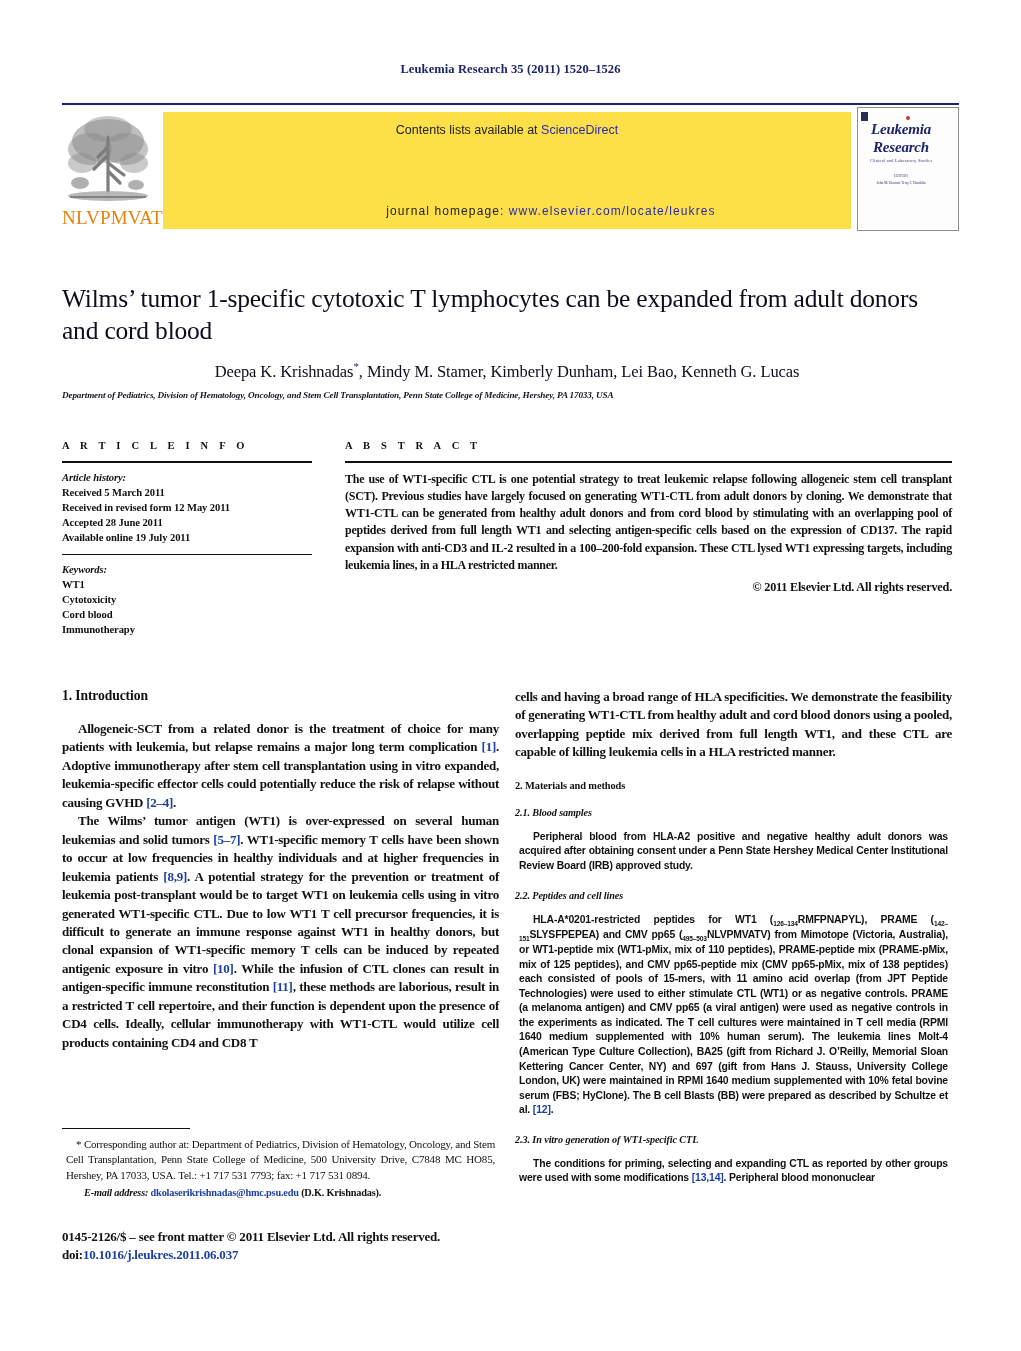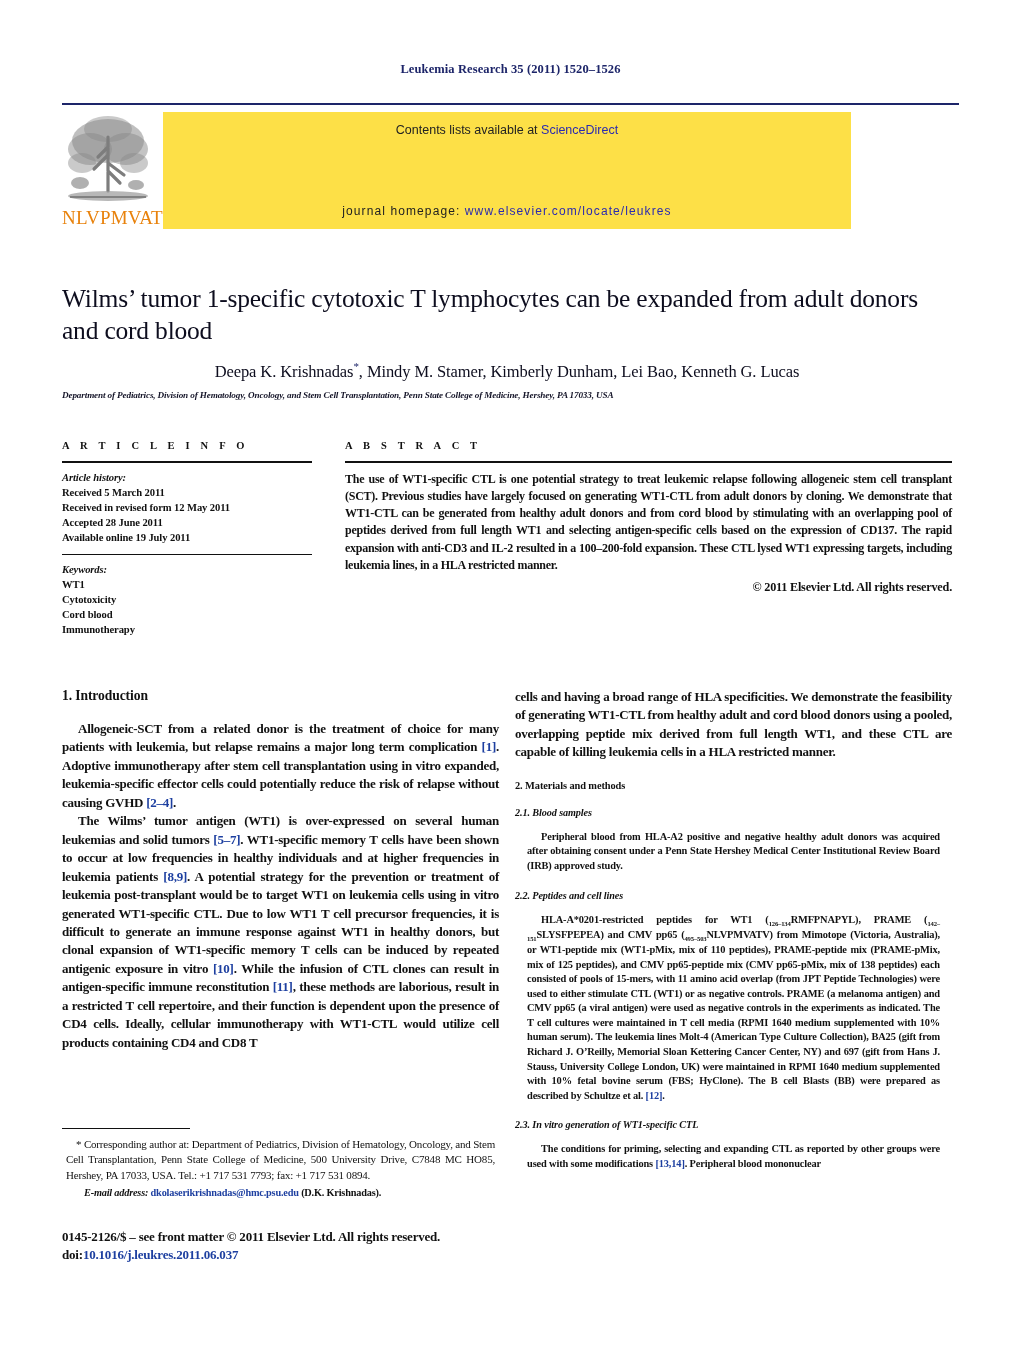--- a/index.html
+++ b/index.html
@@ -108,20 +108,21 @@
   }
   .homepage {
     position: absolute;
     top: 92px;
     left: 0;
     width: 688px;
     font-family: "Liberation Sans", sans-serif;
     font-size: 12px;
     letter-spacing: 1.1px;
     color: #222222;
+    padding-left: 44px;
   }
   .homepage .link {
     color: #2a2ab0;
   }
   .cover-thumb {
     position: absolute;
     top: 4px;
     left: 795px;
     width: 100px;
     height: 122px;
@@ -362,22 +363,22 @@
     text-align: justify;
     font-weight: bold;
     color: #111111;
     text-indent: 16px;
     letter-spacing: -0.25px;
   }
   p.body.cont {
     text-indent: 0;
   }
   p.small {
-    margin: 12px;
-    font-family: Liberation Serif, serif;
+    margin: 4px;
+    font-family: Liberation Sans, sans-serif;
     font-size: 10.4px;
     line-height: 1.40;
     text-align: justify;
     font-weight: bold;
     color: #111111;
     text-indent: 14px;
     letter-spacing: -0.15px;
   }
   p.small sub {
     font-size: 6.6px;
@@ -477,20 +478,31 @@
 
     <div class="sd-band">
       <div class="sd-contents">
         <span>Contents lists available at </span><span class="link">ScienceDirect</span>
       </div>
       <div class="homepage">
         <span>journal homepage: </span><span class="link">www.elsevier.com/locate/leukres</span>
       </div>
     </div>
 
+    <div class="cover-thumb">
+      <div class="cover-inner">
+        <div class="cover-glyph"></div>
+        <div class="cover-dot"></div>
+        <div class="cover-leuk">Leukemia</div>
+        <div class="cover-res">Research</div>
+        <div class="cover-sub">Clinical and Laboratory Studies</div>
+        <div class="cover-ed1">EDITORS</div>
+        <div class="cover-ed2">John M. Bennett      Terry J. Hamblin</div>
+      </div>
+    </div>
   </div>
 
   <div class="title">Wilms’ tumor 1-specific cytotoxic T lymphocytes can be expanded from adult donors and cord blood</div>
   <div class="authors">
     <span>Deepa K. Krishnadas</span><sup>*</sup><span>, Mindy M. Stamer, Kimberly Dunham, Lei Bao, Kenneth G. Lucas</span>
   </div>
   <div class="affil">Department of Pediatrics, Division of Hematology, Oncology, and Stem Cell Transplantation, Penn State College of Medicine, Hershey, PA 17033, USA</div>
 
   <div class="info-col">
     <div class="sec-head">A R T I C L E    I N F O</div>

